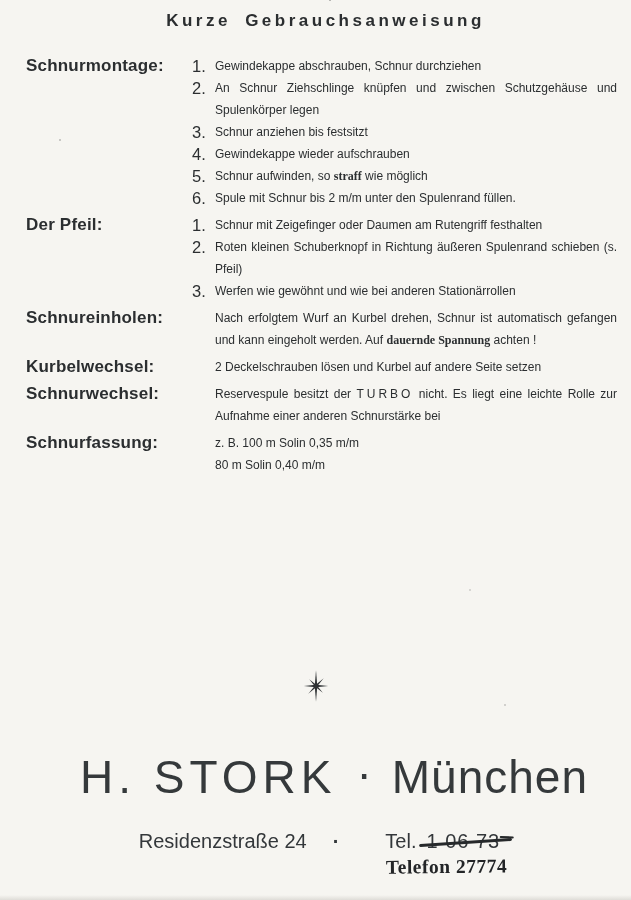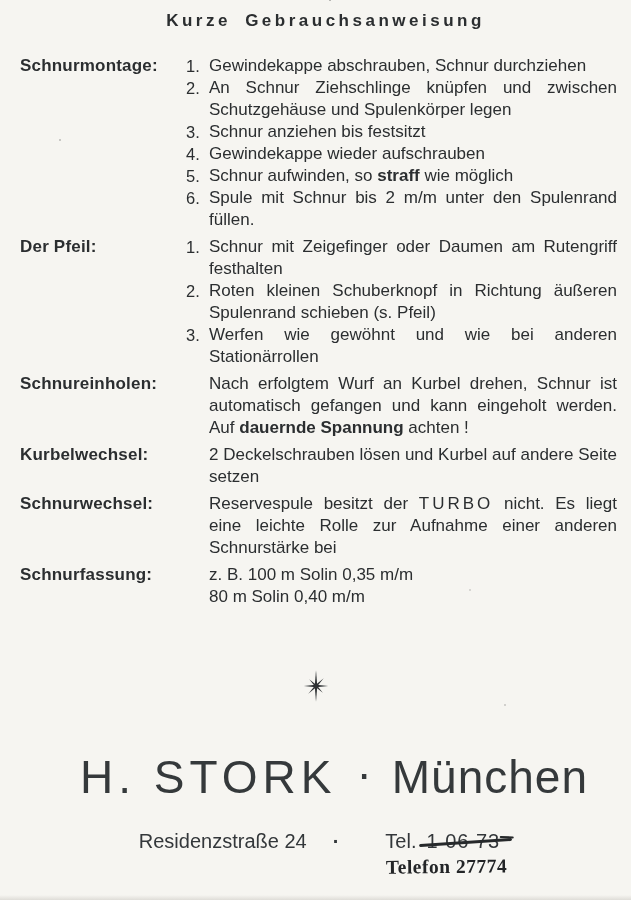--- a/index.html
+++ b/index.html
@@ -32,21 +32,21 @@
     text-align:center;
     font-size:17px;
     font-weight:700;
     letter-spacing:3.5px;
     word-spacing:6px;
     color:#2b2e30;
     padding-left:20px;
   }
   .content{
     position:absolute;
-    top:55px;left:20px;right:14px;
+    top:55px;left:26px;right:14px;
   }
   .section{
     display:flex;
     align-items:flex-start;
     margin-bottom:5px;
   }
   .label{
     flex:0 0 166px;
     font-weight:700;
     font-size:17px;
@@ -55,25 +55,25 @@
   }
   .entries{flex:1 1 auto;}
   .entry{display:flex;align-items:flex-start;}
   .num{
     flex:0 0 23px;
     font-size:16.5px;
     line-height:22px;
   }
   .text{
     flex:1 1 auto;
-    font-size:17px;
+    font-size:12px;
     line-height:22px;
     text-align:justify;
   }
-  .text .b{font-weight:700;}
+  .text .b{font-weight:700;font-family:Liberation Serif, serif;}
   .text .sp{letter-spacing:3px;}
   .entry.indent2 .text{text-align:left;}
   
   .star-wrap{
     position:absolute;top:668px;left:0;right:0;
     text-align:center;
   }
   .company{
     position:absolute;top:750px;left:0;right:0;
     text-align:center;

